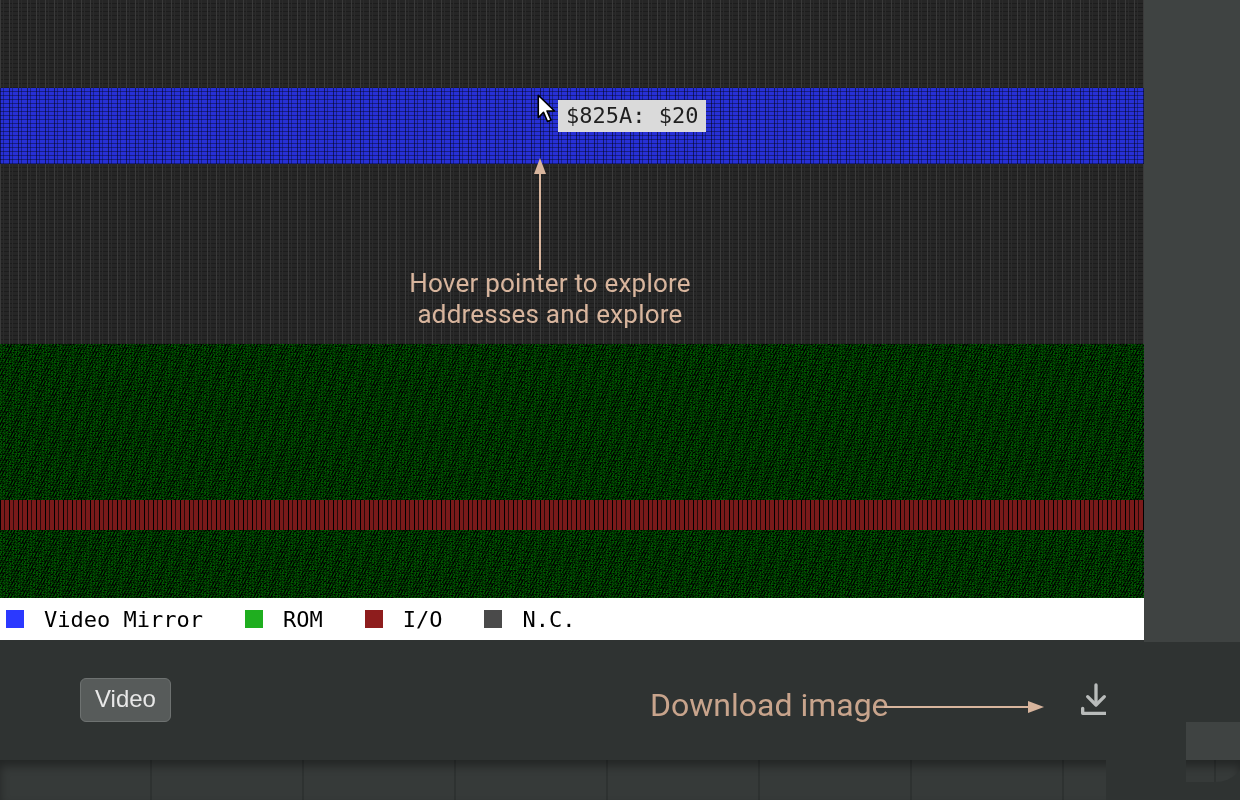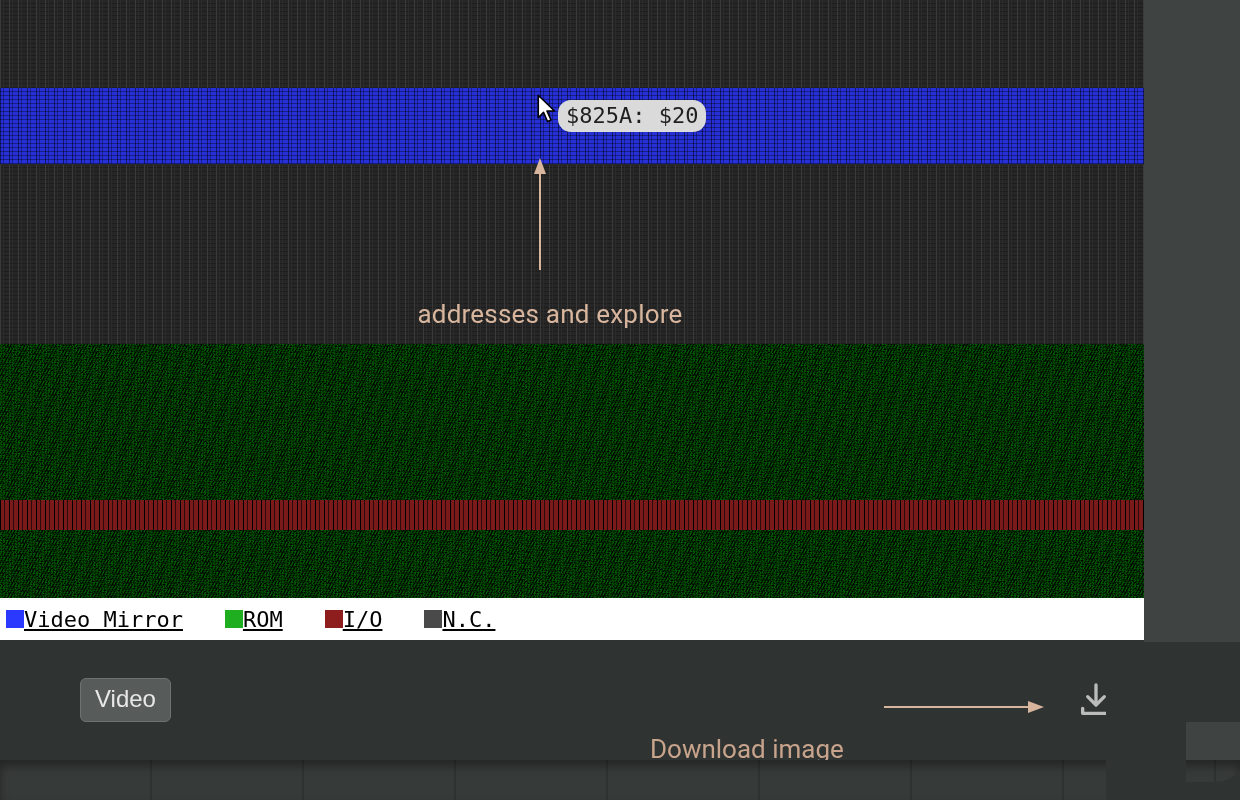--- a/index.html
+++ b/index.html
@@ -35,37 +35,37 @@
   .mem-green::before{content:"";position:absolute;inset:0;background:
     repeating-linear-gradient(45deg,#0a4a0a 0 1px,transparent 1px 2px),
     repeating-linear-gradient(-60deg,#000 0 1px,transparent 1px 3px),
     repeating-linear-gradient(90deg,#0b6b0b 0 2px,#093d09 2px 3px),
     repeating-linear-gradient(0deg,#0e800e 0 1px,#062a06 1px 2px),
     #1a7a1a;filter:contrast(1.4) brightness(.9);}
   .mem-red{position:absolute;left:0;top:500px;width:1144px;height:30px;background:
     repeating-linear-gradient(90deg,#000 0 1px,transparent 1px 4px,#2a0a0a 4px 5px,transparent 5px 9px),
     #7a1a1a;}
   .legend{position:absolute;left:0;top:598px;width:1144px;height:42px;background:var(--legend-bg);display:flex;align-items:center;gap:0;font-family:ui-monospace,Menlo,Consolas,monospace;font-size:22px;color:var(--legend-text);}
-  .legend-item{display:flex;align-items:center;gap:0;margin-left:6px;margin-right:36px;text-decoration:underline;}
+  .legend-item{display:flex;align-items:center;gap:20px;margin-left:6px;margin-right:36px;}
   .legend-item:first-child{margin-left:6px}
   .swatch{width:18px;height:18px;display:inline-block;}
   .sw-blue{background:#2b39ff}
   .sw-green{background:#1fae1f}
   .sw-red{background:#8e1d1d}
   .sw-grey{background:#4a4a4a}
   
   .cursor{position:absolute;left:536px;top:94px;width:22px;height:30px;pointer-events:none;}
-  .tooltip{position:absolute;left:558px;top:100px;background:var(--tooltip-bg);color:var(--tooltip-text);font-family:ui-monospace,Menlo,Consolas,monospace;font-size:22px;padding:3px 8px 4px 8px;border-radius:13px;white-space:pre;}
+  .tooltip{position:absolute;left:558px;top:100px;background:var(--tooltip-bg);color:var(--tooltip-text);font-family:ui-monospace,Menlo,Consolas,monospace;font-size:22px;padding:3px 8px 4px 8px;border-radius:0;white-space:pre;}
   
   .ann-arrow{position:absolute;left:534px;top:158px;width:12px;height:112px;}
   .ann-text{position:absolute;left:300px;top:268px;width:500px;text-align:center;color:var(--text);font-size:26px;line-height:1.18;letter-spacing:.2px;}
   
   .toolbar{position:absolute;left:0;top:640px;width:1144px;height:120px;}
   .done-btn{position:absolute;left:80px;top:38px;background:var(--btn-bg);border:1px solid var(--btn-border);color:#e8e8e8;border-radius:6px;font-size:24px;padding:6px 14px 8px 14px;cursor:pointer;}
-  .download-label{position:absolute;left:650px;top:46px;color:var(--text-dim);font-size:26px;margin-top:48px;}
+  .download-label{position:absolute;left:650px;top:46px;color:var(--text-dim);font-size:32px;}
   .dl-arrow{position:absolute;left:884px;top:58px;width:160px;height:12px;}
   .dl-icon{position:absolute;left:1076px;top:40px;width:40px;height:40px;color:var(--icon);cursor:pointer;}
   
   .right-strip{position:absolute;left:1144px;top:0;width:96px;height:800px;background:var(--bg);}
   .bottom-back{position:absolute;left:0;top:760px;width:1240px;height:40px;}
   .bottom-back::before{content:"";position:absolute;inset:0;background:
     repeating-linear-gradient(90deg,#363a39 0 150px,#2e3231 150px 152px);
     box-shadow:inset 0 6px 10px rgba(0,0,0,.35);
   }
   .round-corner{position:absolute;right:0;top:0;width:1240px;height:800px;pointer-events:none;}
@@ -111,21 +111,21 @@
     </div>
     <div class="tooltip">$825A: $20</div>
 
     <div class="ann-arrow">
       <svg viewBox="0 0 12 112" width="12" height="112">
         <line x1="6" y1="14" x2="6" y2="112" stroke="#d8b59d" stroke-width="2"></line>
         <polygon points="6,0 0,16 12,16" fill="#d8b59d"></polygon>
       </svg>
     </div>
     <div class="ann-text">
-      <br>
+      <span>Hover pointer to explore</span><br>
       <span>addresses and explore</span>
     </div>
   </div>
 
   <div class="toolbar">
     <button class="done-btn">Video</button>
 
     <div class="download-label">Download image</div>
 
     <div class="dl-arrow">

